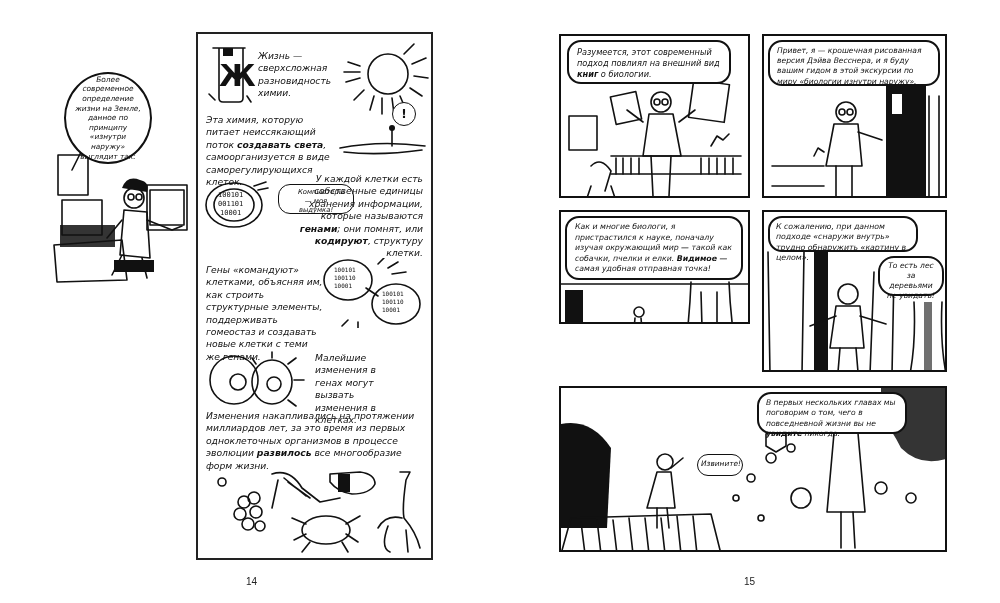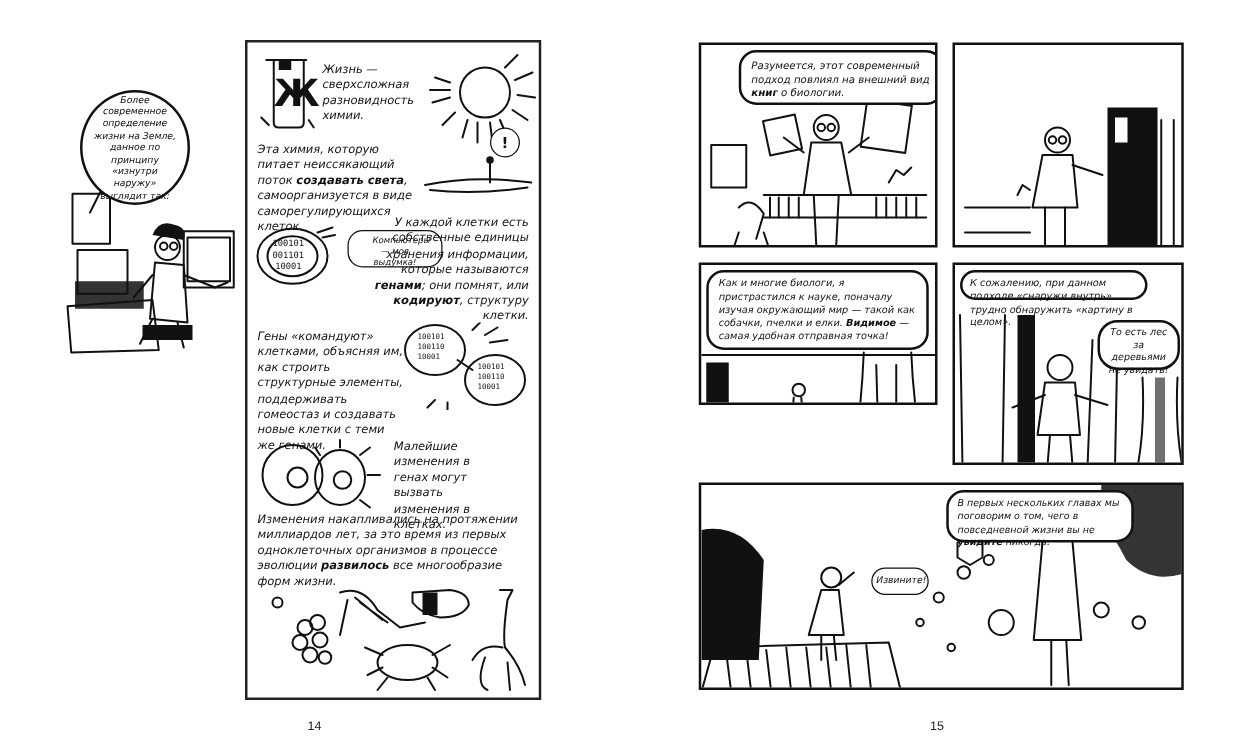--- a/index.html
+++ b/index.html
@@ -188,39 +188,42 @@
     <circle cx="100" cy="66" r="10" class="ink"></circle>
     <circle cx="96" cy="66" r="3" class="ink"></circle>
       <circle cx="104" cy="66" r="3" class="ink"></circle>
     <path d="M88 78 L82 120 L120 120 L112 78 Z" class="ink"></path>
     <path d="M90 120 L92 160 M110 120 L108 160" class="ink" stroke-width="4"></path>
     <rect x="52" y="58" width="26" height="28" transform="rotate(-12 65 72)" class="ink" stroke-width="2"></rect>
     <rect x="130" y="46" width="36" height="38" transform="rotate(8 148 65)" class="ink" stroke-width="2"></rect>
     <path d="M82 86 L66 74 M118 86 L134 74" class="ink"></path>
     <path d="M150 110 L156 100 L162 104 L168 98" class="ink"></path>
   </svg>
-  <div class="bubble comic" style="left:6px; top:4px; width:164px; height:44px;margin-left:24px;">
+  <div class="bubble comic" style="left:6px; top:4px; width:164px; height:44px;">
     <span>Разумеется, этот современный подход повлиял на внешний вид </span><b>книг</b><span> о биологии.</span>
   </div>
 </div>
 
 <div class="panel" style="left:762px; top:34px; width:185px; height:164px;">
   <svg width="185" height="164" viewBox="0 0 185 164" style="position:absolute; left:0; top:0;">
     <rect x="122" y="50" width="40" height="114" class="inkf"></rect>
     <rect x="128" y="58" width="10" height="20" fill="#fff"></rect>
     <path d="M165 60 L165 164 M175 60 L175 164" class="ink"></path>
     <path d="M8 130 L60 130 M8 150 L60 150" class="ink"></path>
     <circle cx="82" cy="76" r="10" class="ink"></circle>
     <circle cx="78" cy="76" r="3" class="ink"></circle>
       <circle cx="86" cy="76" r="3" class="ink"></circle>
     <path d="M70 88 L62 130 L98 130 L94 88 Z" class="ink"></path>
     <path d="M72 130 L72 160 M88 130 L88 160" class="ink" stroke-width="4"></path>
     <path d="M94 96 L118 104" class="ink"></path>
     <path d="M50 120 L54 112 L60 116" class="ink"></path>
   </svg>
+  <div class="bubble comic" style="left:4px; top:4px; width:172px; height:46px; font-size:7.6px; line-height:10.2px; padding:4px 7px;">
+    <span>Привет, я — крошечная рисованная версия Дэйва Весснера, и я буду вашим гидом в этой экскурсии по миру «биологии изнутри наружу».</span>
+  </div>
 </div>
 
 <div class="panel" style="left:559px; top:210px; width:191px; height:114px;">
   <svg width="191" height="162" viewBox="0 0 191 162" style="position:absolute; left:0; top:0;">
     <path d="M130 70 Q128 120 120 162 L180 162 Q170 120 168 70" class="ink" stroke-width="2"></path>
     <path d="M140 80 L142 150 M156 80 L156 150" class="ink" stroke-width="1"></path>
     <rect x="4" y="78" width="18" height="84" class="inkf"></rect>
     <path d="M24 120 L60 120 L60 162" class="ink"></path>
     <path d="M60 130 L110 128 L112 150" class="ink"></path>
     <circle cx="78" cy="100" r="5" class="ink"></circle>
@@ -237,21 +240,21 @@
     <path d="M4 40 L6 162 M40 40 L38 162" class="ink" stroke-width="2"></path>
     <rect x="50" y="40" width="14" height="122" class="inkf"></rect>
     <path d="M110 60 L106 162 M130 60 L128 162" class="ink" stroke-width="2"></path>
     <path d="M150 90 Q152 130 146 162 M178 90 Q176 130 182 162" class="ink" stroke-width="2"></path>
     <rect x="160" y="90" width="8" height="72" class="inkf" opacity="0.6"></rect>
     <circle cx="84" cy="82" r="10" class="ink"></circle>
     <path d="M72 94 L66 136 L100 136 L96 94 Z" class="ink"></path>
     <path d="M76 136 L74 160 M92 136 L94 160" class="ink" stroke-width="4"></path>
     <path d="M72 104 L46 114 M96 104 L122 112" class="ink"></path>
   </svg>
-  <div class="bubble comic" style="left:4px; top:4px; width:150px; height:24px; font-size:7.8px; line-height:10.4px; padding:4px 6px;">
+  <div class="bubble comic" style="left:4px; top:4px; width:150px; height:36px; font-size:7.8px; line-height:10.4px; padding:4px 6px;">
     <span>К сожалению, при данном подходе «снаружи внутрь» трудно обнаружить «картину в целом».</span>
   </div>
   <div class="bubble comic" style="left:114px; top:44px; width:66px; height:40px; border-radius:16px; font-size:7.6px; line-height:10px; padding:3px 4px; text-align:center;">
     <span>То есть лес за деревьями не увидать!</span>
   </div>
 </div>
 
 <div class="panel" style="left:559px; top:386px; width:388px; height:166px;">
   <svg width="388" height="166" viewBox="0 0 388 166" style="position:absolute; left:0; top:0;">
     <path d="M0 36 Q30 30 50 60 L46 140 L0 140 Z" class="inkf"></path>

